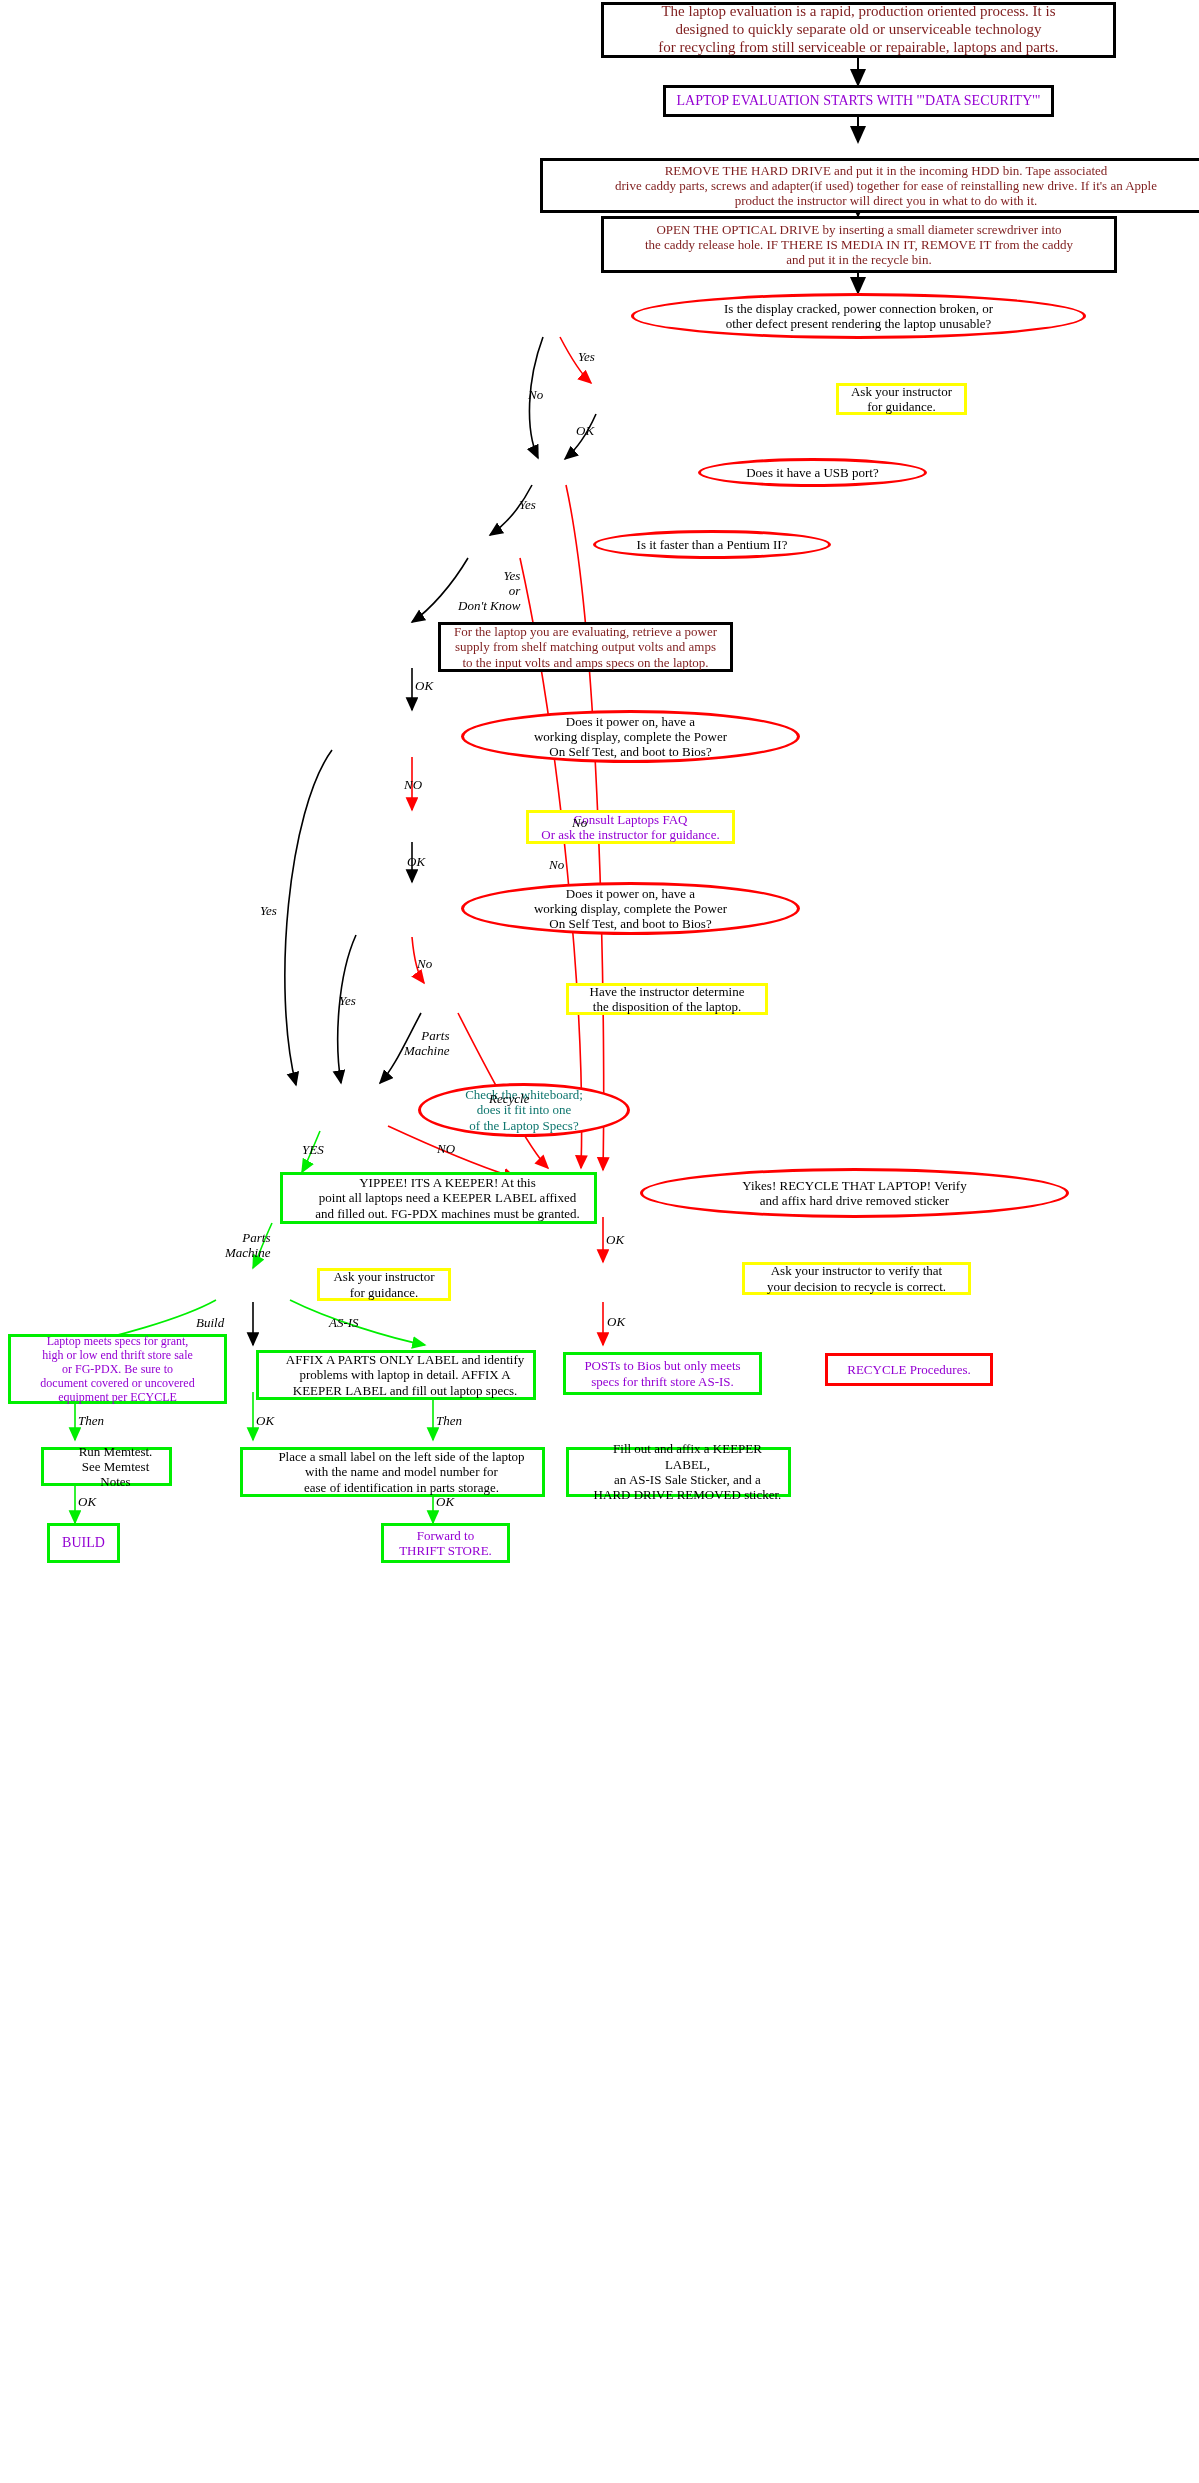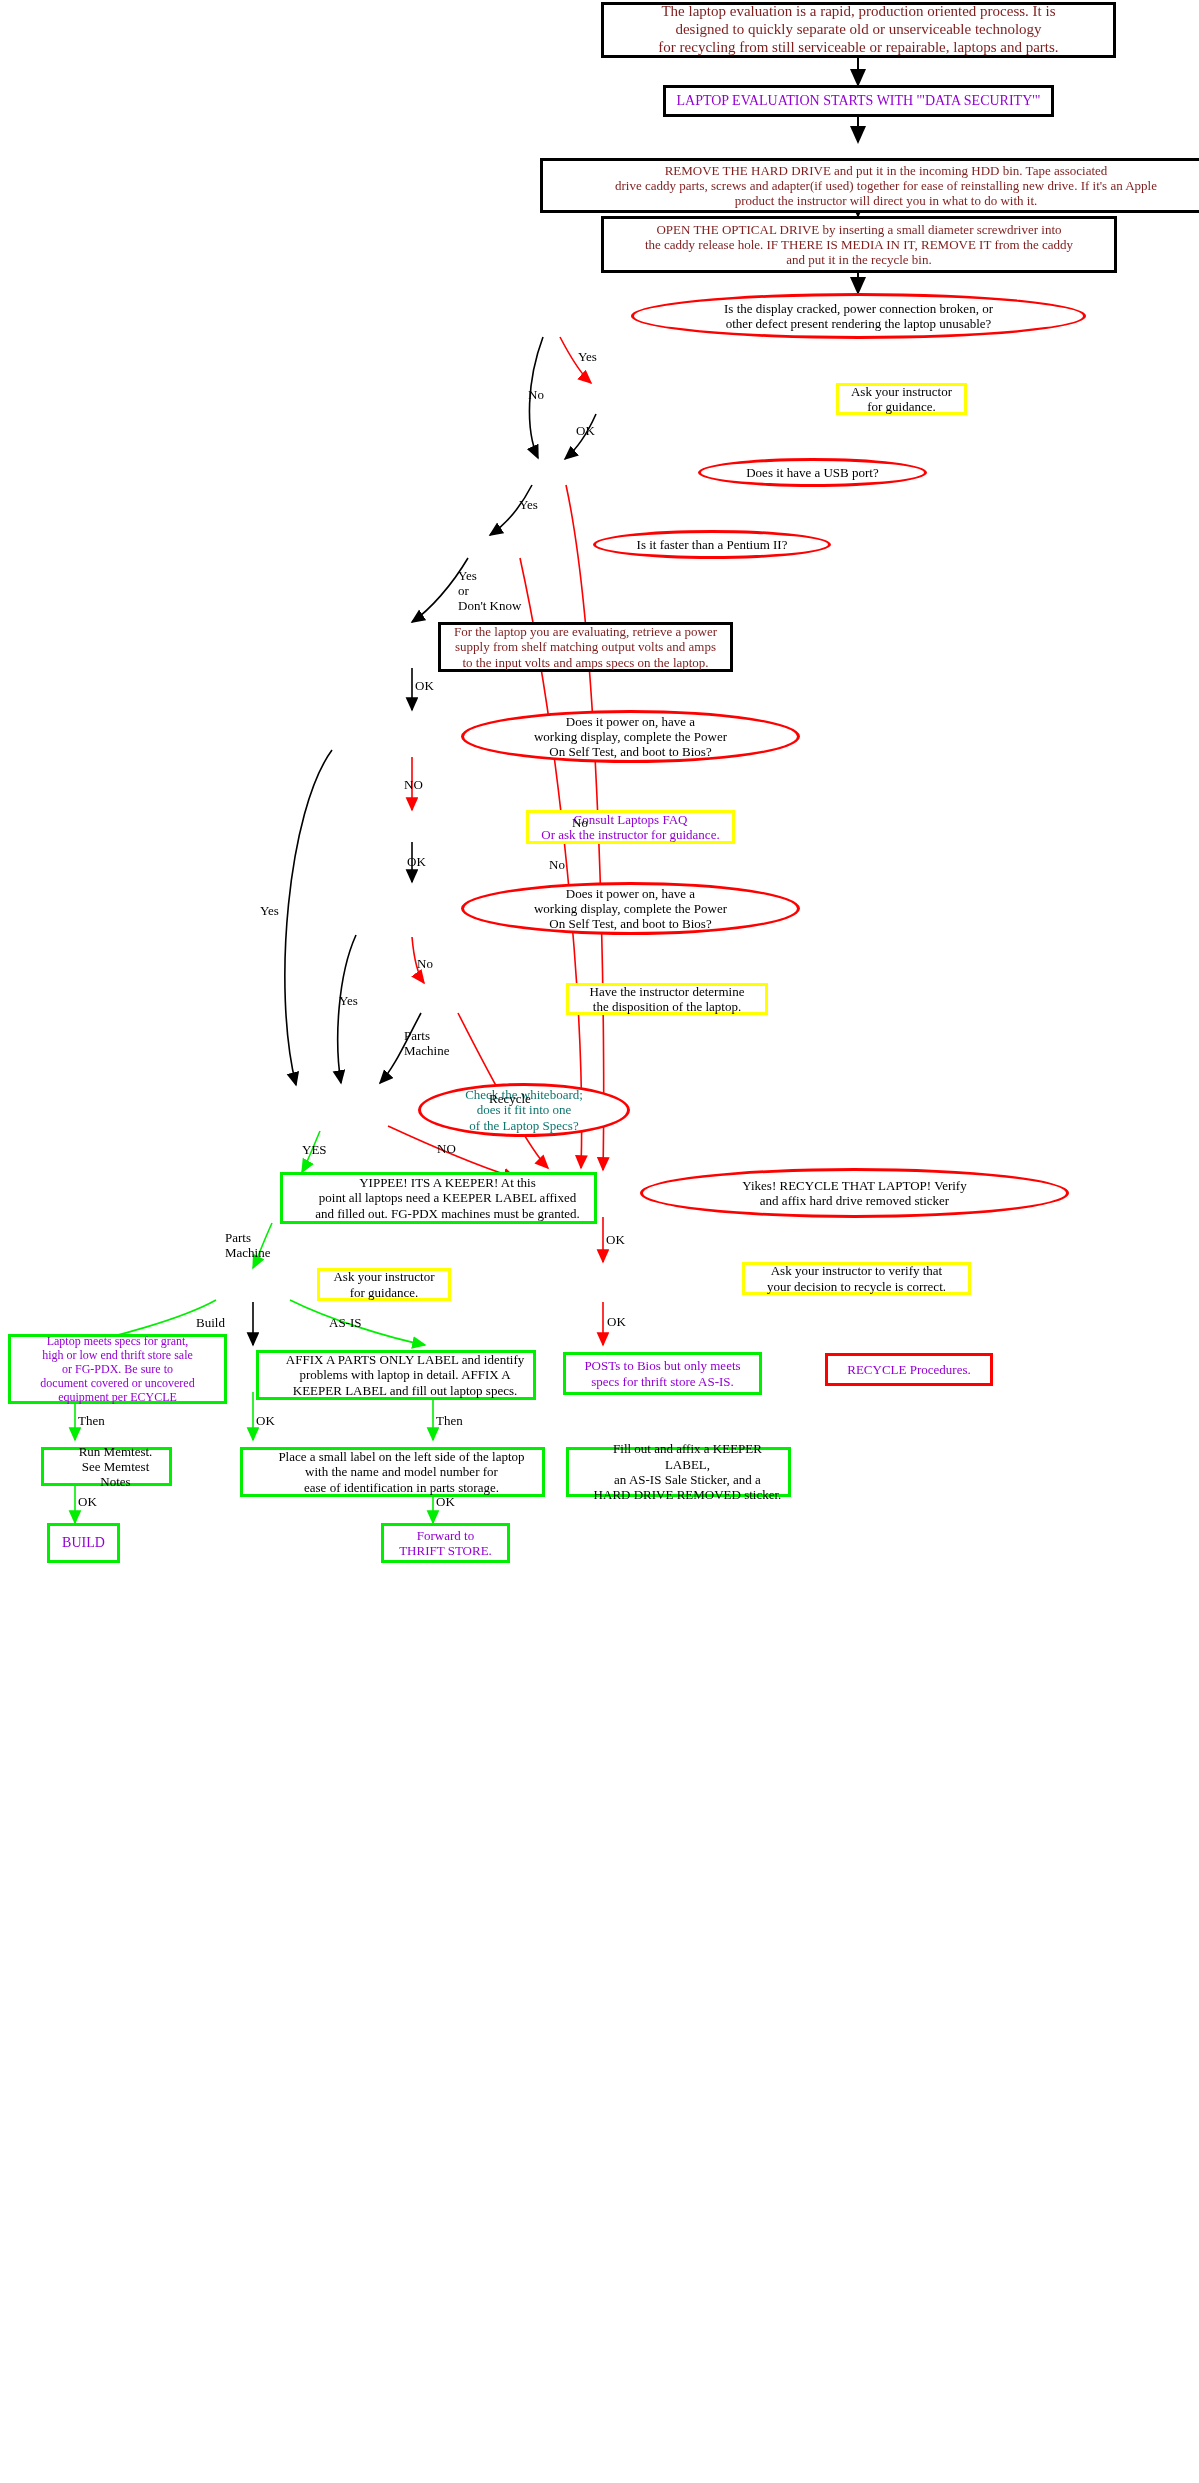--- a/index.html
+++ b/index.html
@@ -13,21 +13,21 @@
   .b-black{border:3px solid #000000;color:#7f1d1d;}
   .b-black-purple{border:3px solid #000000;color:#9400d3;}
   .b-yellow{border:3px solid #ffff00;color:#000000;}
   .b-yellow-purple{border:3px solid #ffff00;color:#9400d3;}
   .b-green{border:3px solid #00ee00;color:#000000;padding-left:18px;}
   .b-green-purple{border:3px solid #00ee00;color:#9400d3;}
   .b-red-purple{border:3px solid #ff0000;color:#9400d3;}
   .ell{border:3px solid #ff0000;border-radius:50%;color:#000000;}
   .ell-purple{border:3px solid #ff0000;border-radius:50%;color:#0f766e;}
   .elabel{position:absolute;color:#000000;font-size:13px;line-height:1.15;
-          text-align:left;white-space:pre;background:transparent;}
+          text-align:right;white-space:pre;background:transparent;font-style:italic;}
   .fs15{font-size:15px;}
   .fs14{font-size:14px;}
   .fs13{font-size:13px;}
   .fs12{font-size:12px;align-items:center;}
 </style>
 </head>
 <body>
 
 <div id="canvas">
 

